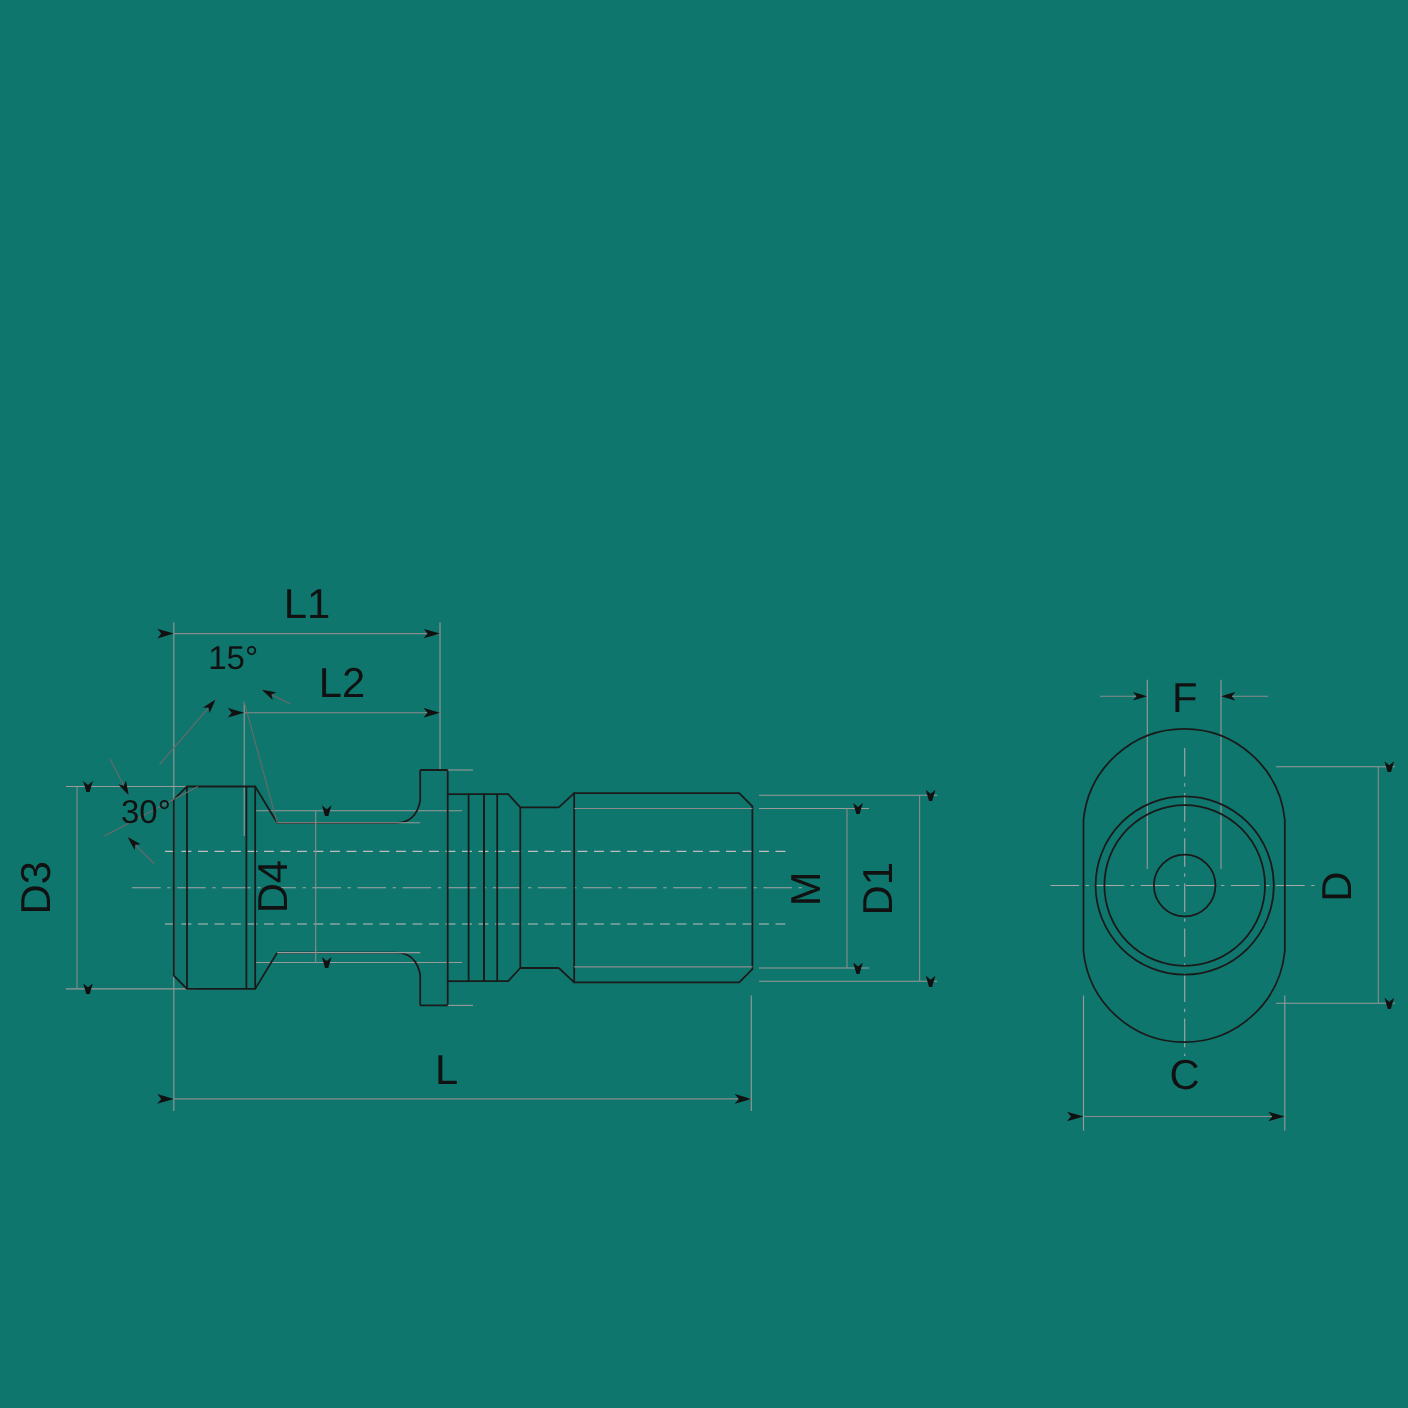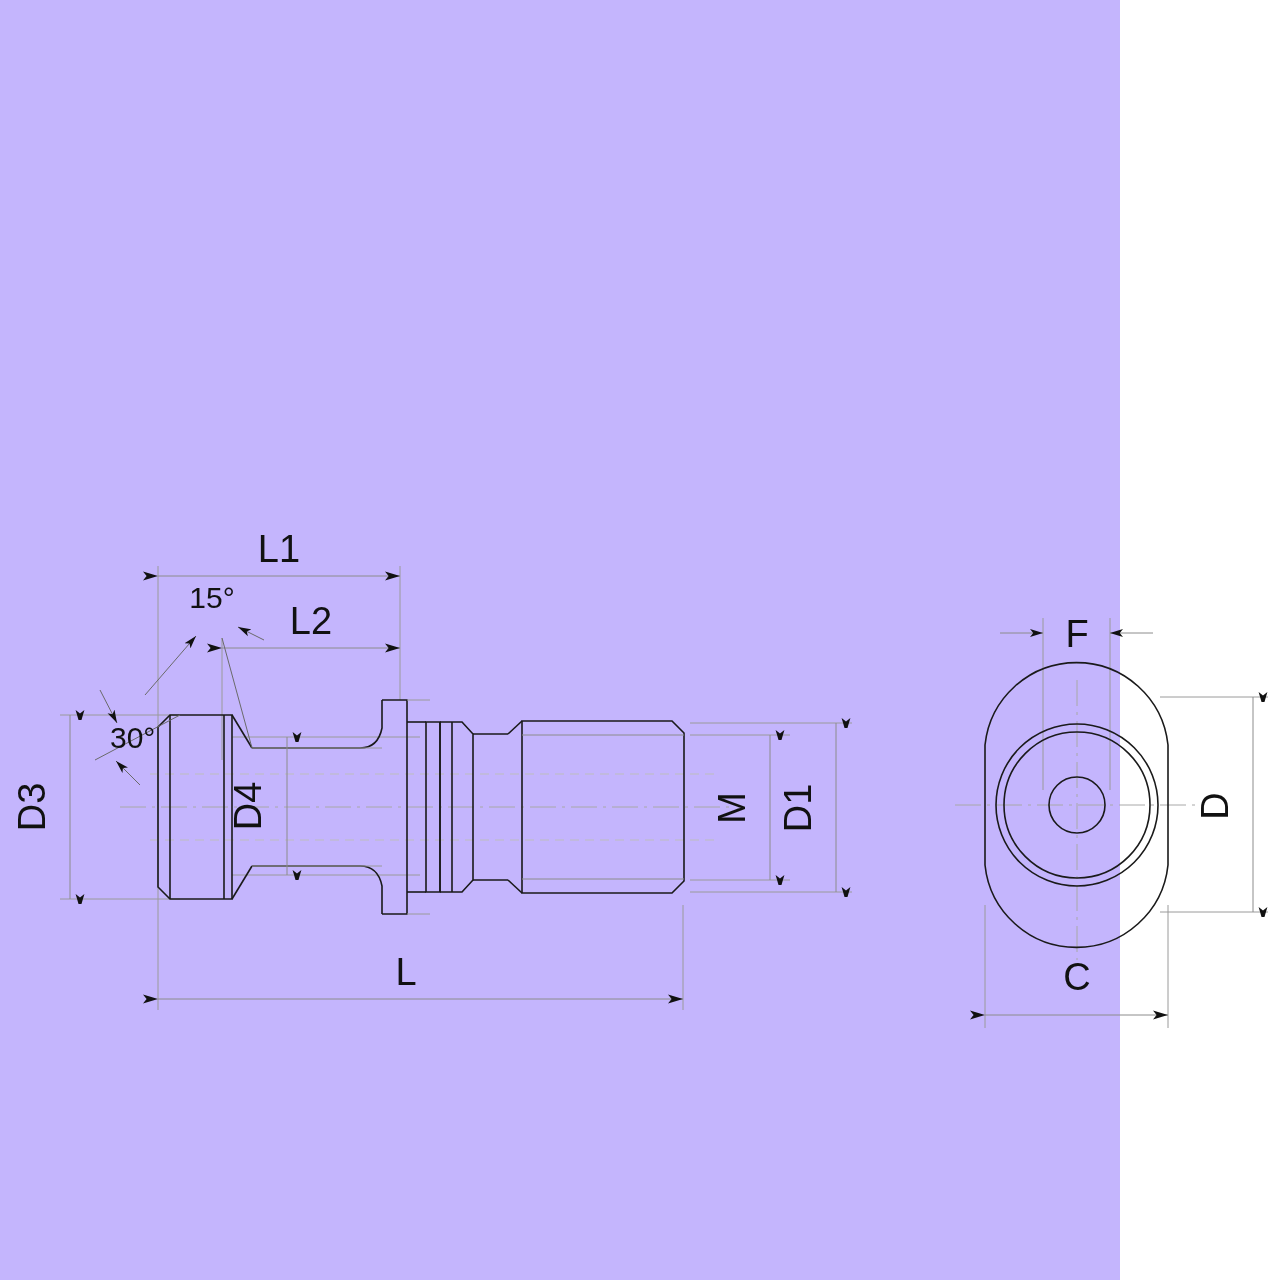--- a/index.html
+++ b/index.html
@@ -1,18 +1,18 @@
 <!DOCTYPE html>
 <html><head>
 <meta charset="utf-8">
 <style>
   html,body{margin:0;padding:0;background:#ffffff;}
   body{width:1280px;height:1280px;overflow:hidden;
        font-family:"Liberation Sans", sans-serif;}
-  #stage{position:relative;width:1120px;height:1280px;background:#c4b5fd;}
+  #stage{position:relative;width:1280px;height:1280px;background:#0f766e;}
   svg{display:block;}
   .dimtext{font-family:"Liberation Sans", sans-serif;fill:#111111;font-size:38px;}
   .angtext{font-family:"Liberation Sans", sans-serif;fill:#111111;font-size:30px;}
 </style>
 </head>
 <body>
 
 <div id="stage">
 <svg width="1280" height="1280" viewBox="0 0 1280 1280">
 

